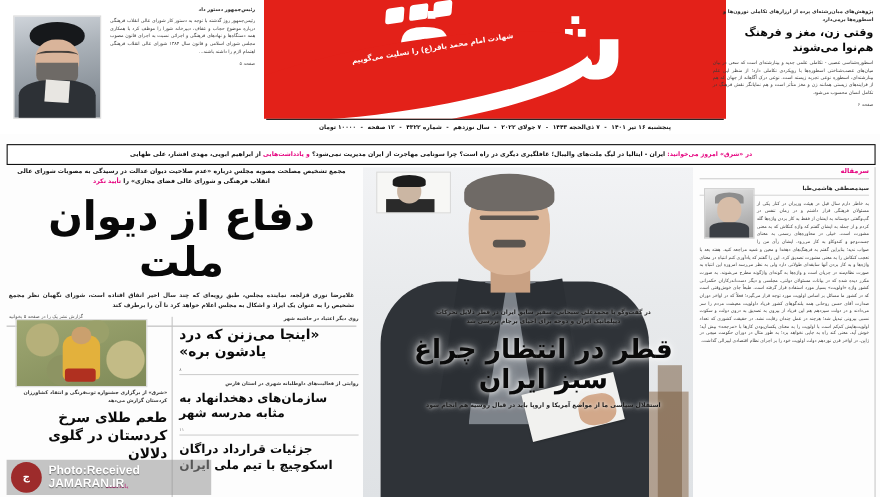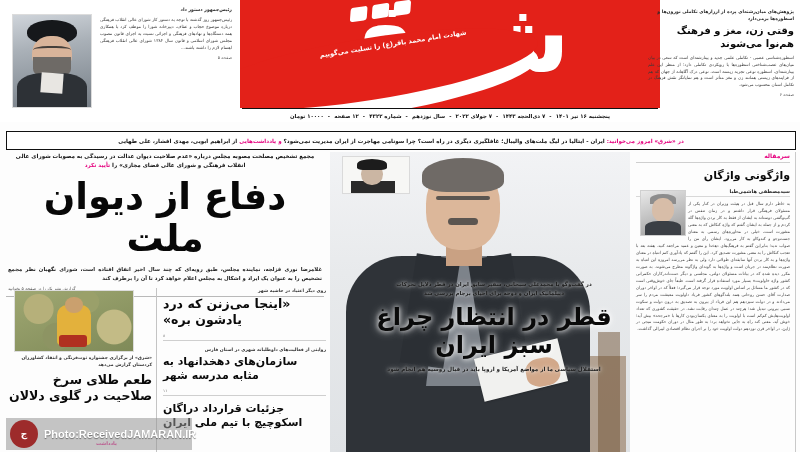--- a/index.html
+++ b/index.html
@@ -216,21 +216,21 @@
   
   .watermark{
     position:absolute;left:6px;top:418px;width:186px;height:32px;
     background:rgba(150,150,150,.55);display:flex;align-items:center;gap:6px;
     padding-left:4px;box-sizing:border-box;direction:ltr;
   }
   .wm-logo{
     width:28px;height:28px;border-radius:50%;background:#9d2b2b;position:relative;flex:none;
     display:flex;align-items:center;justify-content:center;color:#fff;font-size:9px;font-weight:bold;
   }
-  .wm-text{display:flex;flex-direction:row;line-height:1.12;}
+  .wm-text{display:flex;flex-direction:column;line-height:1.12;}
   .wm-text span{font-size:11px;font-weight:bold;color:#ffffff;font-family:"Liberation Sans",sans-serif;
                 text-shadow:0 1px 1px rgba(0,0,0,.45);}
 </style>
 </head>
 <body>
 
 <div class="page">
 
   <div class="topband">
 
@@ -292,21 +292,20 @@
       <span>چرا سونامی مهاجرت از ایران مدیریت نمی‌شود؟</span>
       <span class="ib-accent2">و یادداشت‌هایی</span>
       <span>از ابراهیم ابویی، مهدی افشار، علی طهایی</span>
     </div>
   </div>
 
   <div class="cols">
 
     <div class="col-edit">
       <div class="edit-label">سرمقاله</div>
-      <div class="edit-head">واژگونی واژگان</div>
       <div class="edit-photo">
         <div class="h"></div>
         <div class="f"></div>
         <div class="b"></div>
       </div>
       <div class="edit-byline">سیدمصطفی هاشمی‌طبا</div>
       <div class="edit-body">به خاطر دارم سال قبل در هیئت وزیران در کنار یکی از مسئولان فرهنگی قرار داشتم و در زمان تنفس در گپ‌وگفتی دوستانه به ایشان از فقط به کار بردن واژه‌ها گله کردم و از جمله به ایشان گفتم که واژه کنکاش که به معنی مشورت است، خیلی در محاوره‌های رسمی به معنای جست‌وجو و کندوکاو به کار می‌رود. ایشان رأی من را صواب ندید؛ بنابراین گفتم به فرهنگ‌های دهخدا و معین و عمید مراجعه کنید. هفته بعد با تعجب کنکاش را به معنی مشورت تصدیق کرد. این را گفتم که یادآوری کنم انتباه در معنای واژه‌ها و به کار بردن آنها سابقه‌ای طولانی دارد ولی به نظر می‌رسد امروزه این انتباه به صورت نظام‌مند در جریان است و واژه‌ها به گونه‌ای واژگونه مطرح می‌شوند. به صورت مکرر دیده شده که در بیانات مسئولان دولتی، مجلسی و دیگر دست‌اندرکاران حکمرانی کشور واژه «اولویت» بسیار مورد استفاده قرار گرفته است. طبعاً جای خوش‌وقتی است که در کشور ما مسائل بر اساس اولویت مورد توجه قرار می‌گیرد؛ فعلاً که در اواخر دوران صدارت آقای حسن روحانی همه بلندگوهای کشور فریاد داولویت معیشت مردم را سر می‌دادند و در دولت سیزدهم هم این فریاد از بیرون به تصدیق به درون دولت و سکوت نسبی بیرونی تبدیل شد؛ هرچند در عمل چندان رقابت نشد. در حقیقت کشوری که تعداد اولویت‌هایش کم‌کم است با اولویت را به معنای یکسان‌بودن کارها با «مرجحه» بیش آید؛ خوش آید، معنی کند راه به جایی نخواهد برد؛ به طور مثال در دوران حکومت میجی در ژاپن، در اواخر قرن نوزدهم دولت اولویت خود را بر اجرای نظام اقتصادی لیبرالی گذاشت.</div>
     </div>
 
     <div class="col-center">
@@ -362,21 +361,21 @@
           <div class="st-head sm">جزئیات قرارداد دراگان اسکوچیچ با تیم ملی ایران</div>
         </div>
 
         <div class="lg-left">
           <div class="sidephoto">
             <div class="person"></div>
             <div class="phead"></div>
             <div class="basket"></div>
           </div>
           <div class="lg-left-kicker">«شرق» از برگزاری جشنواره توت‌فرنگی و انتقاد کشاورزان کردستان گزارش می‌دهد</div>
-          <div class="lg-left-head">طعم طلای سرخ صلاحیت در گلوی دلالان</div>
+          <div class="lg-left-head">طعم طلای سرخ کردستان در گلوی دلالان</div>
           <div class="note-mark">یادداشت</div>
         </div>
       </div>
     </div>
   </div>
 
   <div class="watermark">
     <div class="wm-logo">ج</div>
     <div class="wm-text">
       <span>Photo:Received</span>

